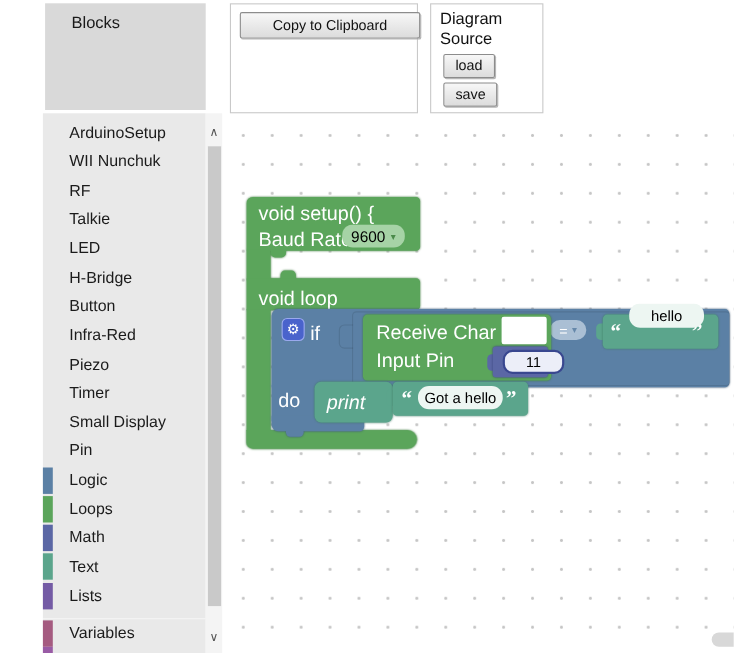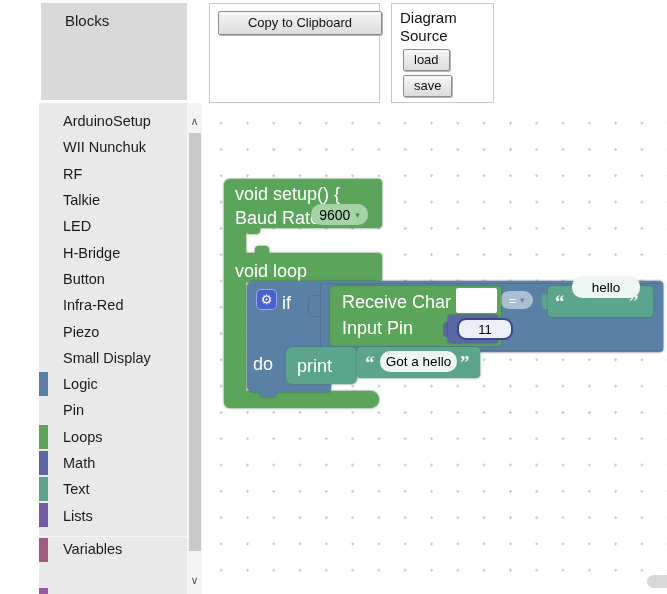--- a/index.html
+++ b/index.html
@@ -134,29 +134,33 @@
   <div class="srow">
       <span class="bar"></span>
       <span class="slabel">Infra-Red</span>
     </div>
   <div class="srow">
       <span class="bar"></span>
       <span class="slabel">Piezo</span>
     </div>
   <div class="srow">
       <span class="bar"></span>
+      <span class="slabel">Timer</span>
+    </div>
+  <div class="srow">
+      <span class="bar"></span>
       <span class="slabel">Small Display</span>
+    </div>
+  <div class="srow">
+      <span class="bar"></span>
+      <span class="slabel">Pin</span>
     </div>
   <div class="srow">
       <span class="bar" style="background-color: rgb(91, 128, 165);"></span>
       <span class="slabel">Logic</span>
-    </div>
-  <div class="srow">
-      <span class="bar"></span>
-      <span class="slabel">Pin</span>
     </div>
   <div class="srow">
       <span class="bar" style="background-color: rgb(91, 165, 91);"></span>
       <span class="slabel">Loops</span>
     </div>
   <div class="srow">
       <span class="bar" style="background-color: rgb(91, 103, 165);"></span>
       <span class="slabel">Math</span>
     </div>
   <div class="srow">
@@ -227,21 +231,21 @@
   <div class="numpill" style="left:255px; top:215px; width:56px; height:22px;">11</div>
 
   <div class="tealtab" style="left:340px; top:191px; width:7px; height:15px;"></div>
   <div class="teal" style="left:346px; top:183px; width:105px; height:31px;">
     <span class="quote" style="left:7px; top:6px;">“</span>
     <span class="quote" style="left:81px; top:6px;">”</span>
   </div>
   <div class="tpill" style="left:370px; top:173px; width:68px; height:22px;">hello</div>
 
   <div class="teal" style="left:84px; top:244px; width:71px; height:37px; border-radius:6px;">
-    <div class="wtext" style="left:11px; top:9px;">print</div>
+    <div class="wtext" style="left:11px; top:9px;font-style:italic;">print</div>
   </div>
 
   <div class="tealtab" style="left:149px; top:251px; width:7px; height:15px;"></div>
   <div class="teal" style="left:155px; top:244px; width:123px; height:31px;">
     <span class="quote" style="left:8px; top:6px;">“</span>
     <span class="quote" style="left:103px; top:6px;">”</span>
   </div>
   <div class="tpill" style="left:178px; top:248px; width:77px; height:21px;">Got a hello</div>
 
   <div class="hscroll-thumb" style="left:445px; top:472px; width:80px; height:13px;"></div>

